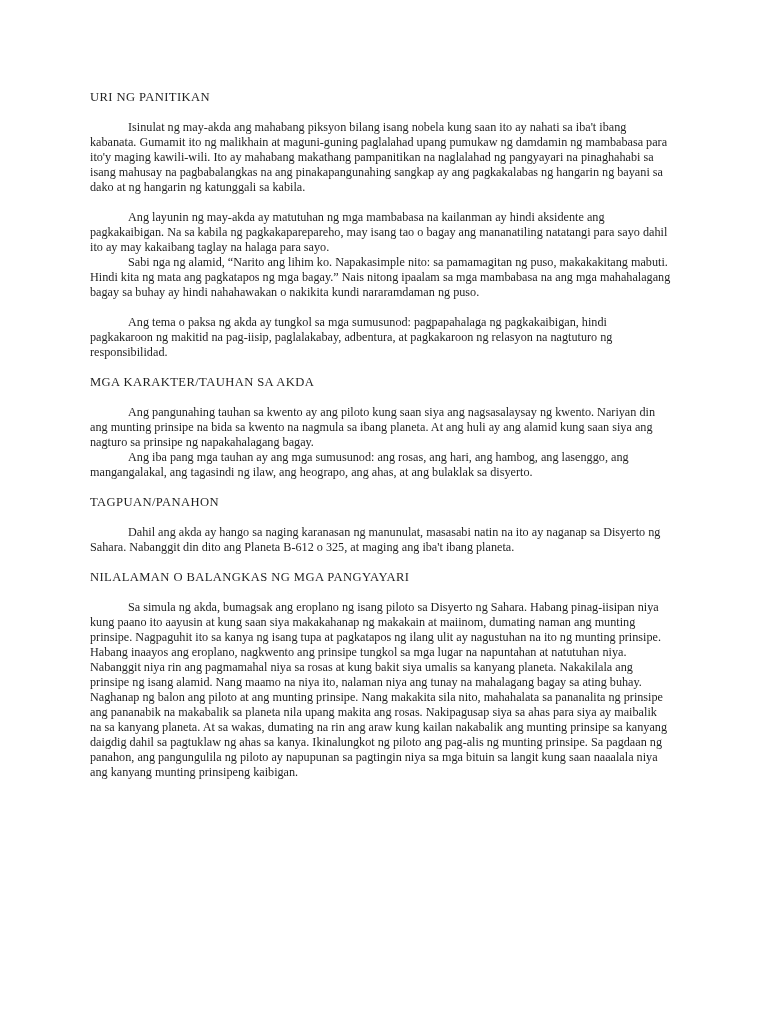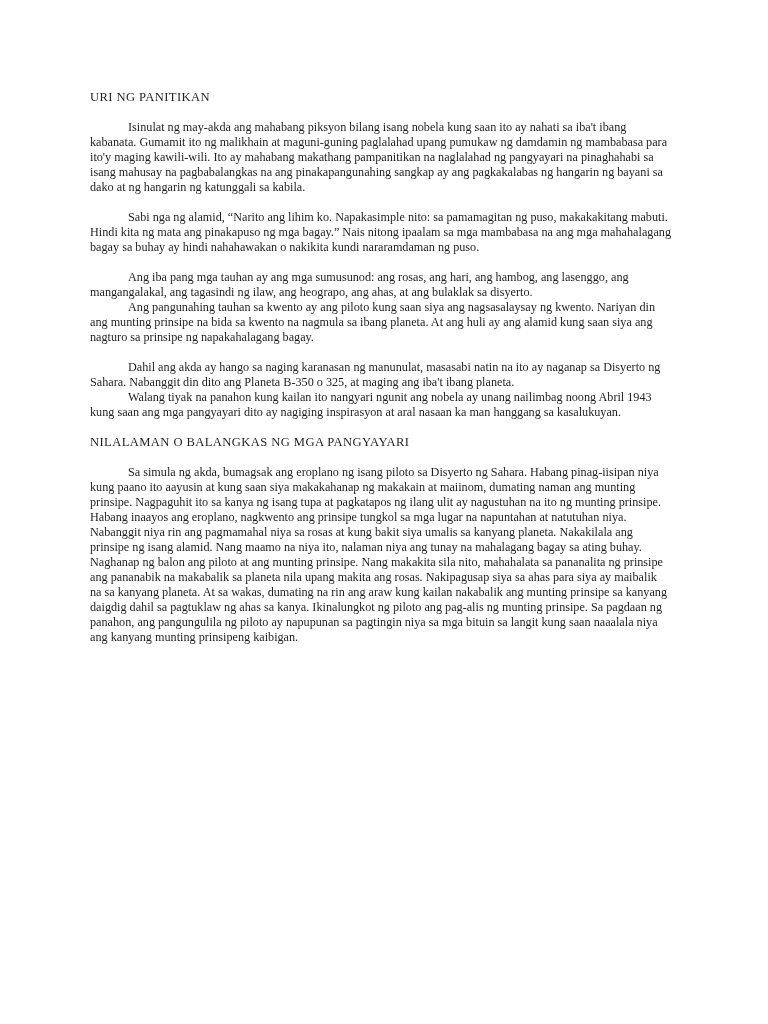--- a/index.html
+++ b/index.html
@@ -42,34 +42,37 @@
 <body>
 
 <div class="page">
   <div class="doc" id="doc-body">
   <section>
     <h2>URI NG PANITIKAN</h2>
   <p>Isinulat ng may-akda ang mahabang piksyon bilang isang nobela kung saan ito ay nahati sa iba't ibang kabanata. Gumamit ito ng malikhain at maguni-guning paglalahad upang pumukaw ng damdamin ng mambabasa para ito'y maging kawili-wili. Ito ay mahabang makathang pampanitikan na naglalahad ng pangyayari na pinaghahabi sa isang mahusay na pagbabalangkas na ang pinakapangunahing sangkap ay ang pagkakalabas ng hangarin ng bayani sa dako at ng hangarin ng katunggali sa kabila.</p>
       </section>
 
   <section>
-        <p>Sabi nga ng alamid, “Narito ang lihim ko. Napakasimple nito: sa pamamagitan ng puso, makakakitang mabuti. Hindi kita ng mata ang pinakapuso ng mga bagay.” Nais nitong ipaalam  sa mga mambabasa na ang mga mahahalagang bagay sa buhay ay hindi nahahawakan o nakikita kundi nararamdaman ng puso.</p>
+  <p>Ang layunin ng may-akda ay matutuhan ng mga mambabasa na kailanman ay hindi aksidente ang pagkakaibigan. Na sa kabila ng pagkakaparepareho, may isang tao o bagay ang mananatiling natatangi para sayo dahil ito ay may kakaibang taglay na halaga para sayo.</p>
+        <p>Sabi nga ng alamid, “Narito ang lihim ko. Napakasimple nito: sa pamamagitan ng puso, makakakitang mabuti. Hindi kita ng mata ang pagkatapos ng mga bagay.” Nais nitong ipaalam  sa mga mambabasa na ang mga mahahalagang bagay sa buhay ay hindi nahahawakan o nakikita kundi nararamdaman ng puso.</p>
       </section>
 
   <section>
+  <p>Ang tema o paksa ng akda ay tungkol sa mga sumusunod: pagpapahalaga ng pagkakaibigan, hindi pagkakaroon ng makitid na pag-iisip, paglalakabay, adbentura, at pagkakaroon ng relasyon na nagtuturo ng responsibilidad.</p>
       </section>
 
   <section>
-  <p>Ang iba pang mga tauhan ay ang mga sumusunod: ang rosas, ang hari, ang hambog, ang lasenggo, ang mangangalakal, ang tagasindi ng ilaw, ang heograpo, ang ahas, at ang bulaklak sa disyerto.</p>
-        <p>Ang pangunahing tauhan sa kwento ay ang piloto kung saan siya ang nagsasalaysay ng kwento. Nariyan din ang munting prinsipe na bida sa kwento na nagmula sa ibang planeta. At ang huli ay ang alamid kung saan siya ang nagturo sa prinsipe ng napakahalagang bagay.</p>
+    <h2>MGA KARAKTER/TAUHAN SA AKDA</h2>
+  <p>Ang pangunahing tauhan sa kwento ay ang piloto kung saan siya ang nagsasalaysay ng kwento. Nariyan din ang munting prinsipe na bida sa kwento na nagmula sa ibang planeta. At ang huli ay ang alamid kung saan siya ang nagturo sa prinsipe ng napakahalagang bagay.</p>
+        <p>Ang iba pang mga tauhan ay ang mga sumusunod: ang rosas, ang hari, ang hambog, ang lasenggo, ang mangangalakal, ang tagasindi ng ilaw, ang heograpo, ang ahas, at ang bulaklak sa disyerto.</p>
       </section>
 
   <section>
-  <p>Dahil ang akda ay hango sa naging karanasan ng manunulat, masasabi natin na ito ay naganap sa Disyerto ng Sahara. Nabanggit din dito ang Planeta B-350 o 325, at maging ang iba't ibang planeta.</p>
-        <p>Walang tiyak na panahon kung kailan ito nangyari ngunit ang nobela ay unang nailimbag noong Abril 1943 kung saan ang mga pangyayari dito ay nagiging inspirasyon at aral nasaan ka man hanggang sa kasalukuyan.</p>
+    <h2>TAGPUAN/PANAHON</h2>
+  <p>Dahil ang akda ay hango sa naging karanasan ng manunulat, masasabi natin na ito ay naganap sa Disyerto ng Sahara. Nabanggit din dito ang Planeta B-612 o 325, at maging ang iba't ibang planeta.</p>
       </section>
 
   <section>
     <h2>NILALAMAN O BALANGKAS NG MGA PANGYAYARI</h2>
   <p>Sa simula ng akda, bumagsak ang eroplano ng isang piloto sa Disyerto ng Sahara. Habang pinag-iisipan niya kung paano ito aayusin at kung saan siya makakahanap ng makakain at maiinom,  dumating naman ang munting prinsipe. Nagpaguhit ito sa kanya ng isang tupa at pagkatapos ng ilang ulit ay nagustuhan na ito ng munting prinsipe. Habang inaayos ang eroplano, nagkwento ang prinsipe tungkol sa mga lugar na napuntahan at natutuhan niya. Nabanggit niya rin ang pagmamahal niya sa rosas at kung bakit siya umalis sa kanyang planeta. Nakakilala ang prinsipe ng isang alamid. Nang maamo na niya ito, nalaman niya ang tunay na mahalagang bagay sa ating buhay. Naghanap ng balon ang piloto at ang munting prinsipe. Nang makakita sila nito, mahahalata sa pananalita ng prinsipe ang pananabik na makabalik sa planeta nila upang makita ang rosas. Nakipagusap siya sa ahas para siya ay maibalik na sa kanyang planeta. At sa wakas, dumating na rin ang araw kung kailan nakabalik ang munting prinsipe sa kanyang daigdig dahil sa pagtuklaw ng ahas sa kanya. Ikinalungkot ng piloto ang pag-alis ng munting prinsipe. Sa pagdaan ng panahon, ang pangungulila ng piloto ay napupunan sa pagtingin niya sa mga bituin sa langit kung saan naaalala niya ang kanyang munting prinsipeng kaibigan.</p>
       </section>
 </div>
 </div>
 
 </body></html>

